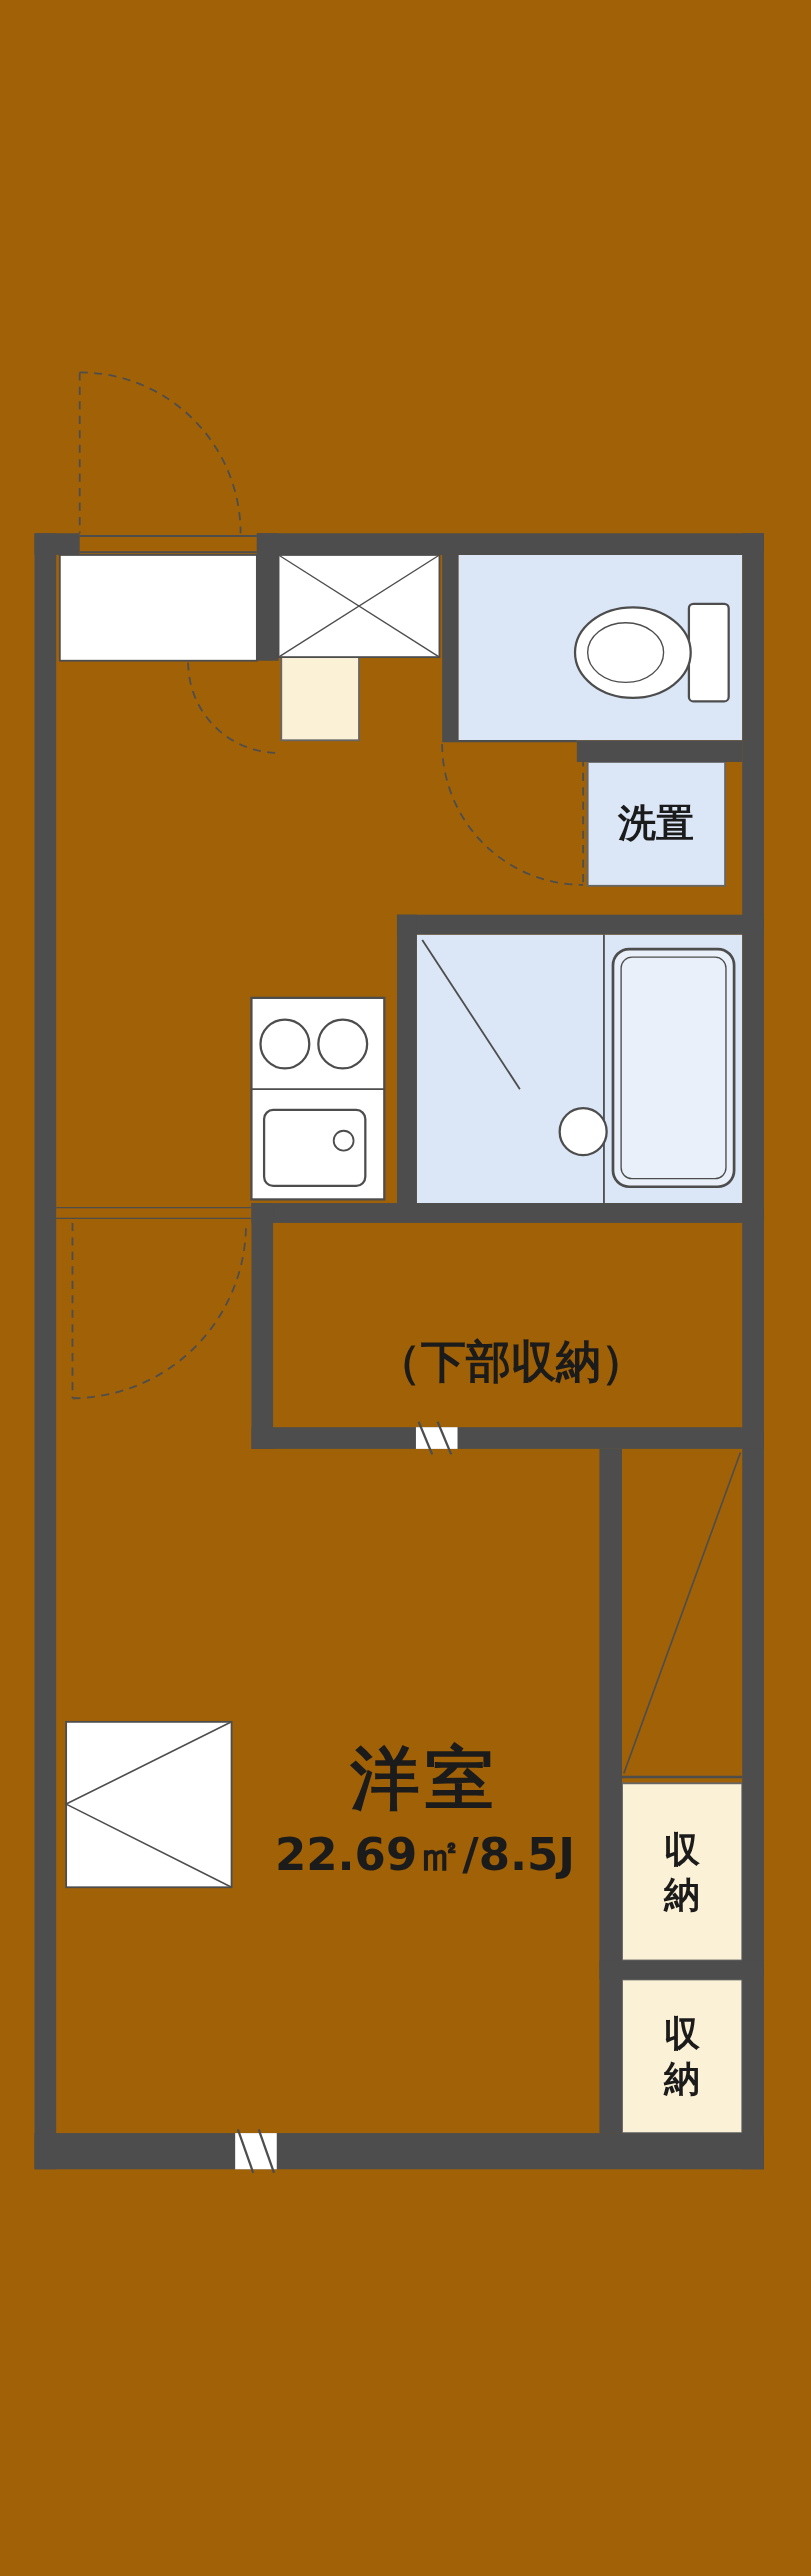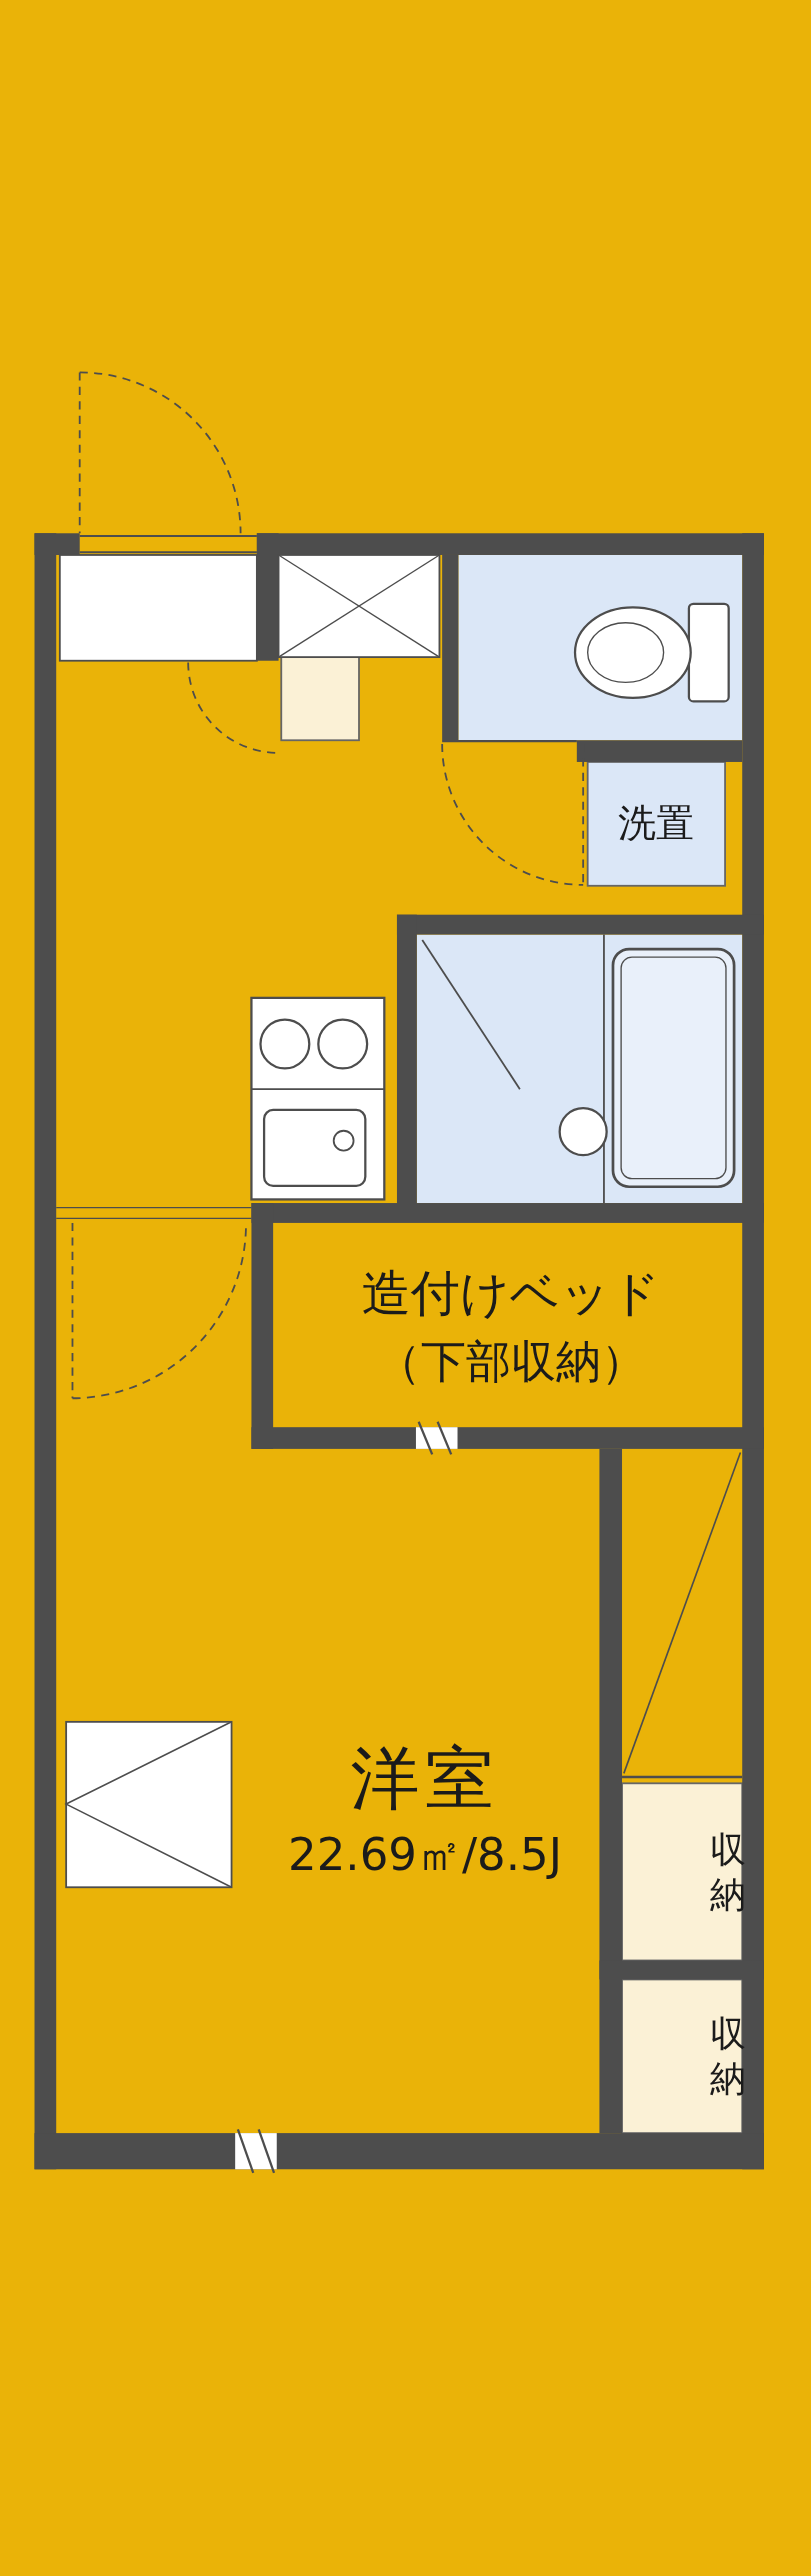--- a/index.html
+++ b/index.html
@@ -1,42 +1,43 @@
 <!DOCTYPE html>
 <html style="font-size:14.5px"><head>
 <meta charset="utf-8">
 <style>
   html,body { margin:0; padding:0; background:#ffffff; }
   .stage {
     position:relative;
     width:812px; height:2576px;
-    background:#eab308;
+    background:#a16207;
     font-family:"DejaVu Sans", sans-serif;
     overflow:hidden;
+    font-weight:bold;
   }
   .stage svg { position:absolute; left:0; top:0; }
   .label {
     position:absolute;
     transform:translate(-50%,-50%);
     text-align:center;
     color:#1b1b1b;
     white-space:nowrap;
     font-family:"DejaVu Sans", sans-serif;
   }
   .label.stack {
     white-space:normal;
     word-break:break-all;
     line-height:1.25;
   }
   .lbl-washer { font-size:38px; }
   .lbl-bed1   { font-size:49px; }
   .lbl-bed2   { font-size:45px; }
   .lbl-room   { font-size:69px; letter-spacing:5.4px; }
   .lbl-area   { font-size:45px; }
-  .lbl-sto    { font-size:36px; width:42px;margin-left:46px; }
+  .lbl-sto    { font-size:36px; width:42px; }
 </style>
 </head>
 <body>
 
 <div class="stage">
 
 <svg width="812" height="2576" viewBox="0 0 898 2850">
 
   <g>
     <rect x="507" y="614" width="314" height="205" fill="#dbe7f7"></rect>
@@ -123,21 +124,20 @@
     <line x1="645" y1="823" x2="645" y2="979"></line>
     <path d="M489 823 A156 156 0 0 0 645 979"></path>
     <line x1="80" y1="1353" x2="80" y2="1547"></line>
     <path d="M80 1547 A193 193 0 0 0 272 1353"></path>
   </g>
 
 </svg>
 
 <div class="label lbl-washer" style="left:656px; top:823px;">洗置</div>
 
-<div class="label lbl-bed1" style="left:511px; top:1294px;">造付けベッド</div>
 
 <div class="label lbl-room" style="left:425px; top:1779px;">洋室</div>
 
 <div class="label lbl-bed2" style="left:511px; top:1362px;">（下部収納）</div>
 
 <div class="label lbl-area" style="left:425px; top:1855px;">22.69㎡/8.5J</div>
 
 <div class="label stack lbl-sto" style="left:682px; top:1872px;">収納</div>
 
 <div class="label stack lbl-sto" style="left:682px; top:2056px;">収納</div>

